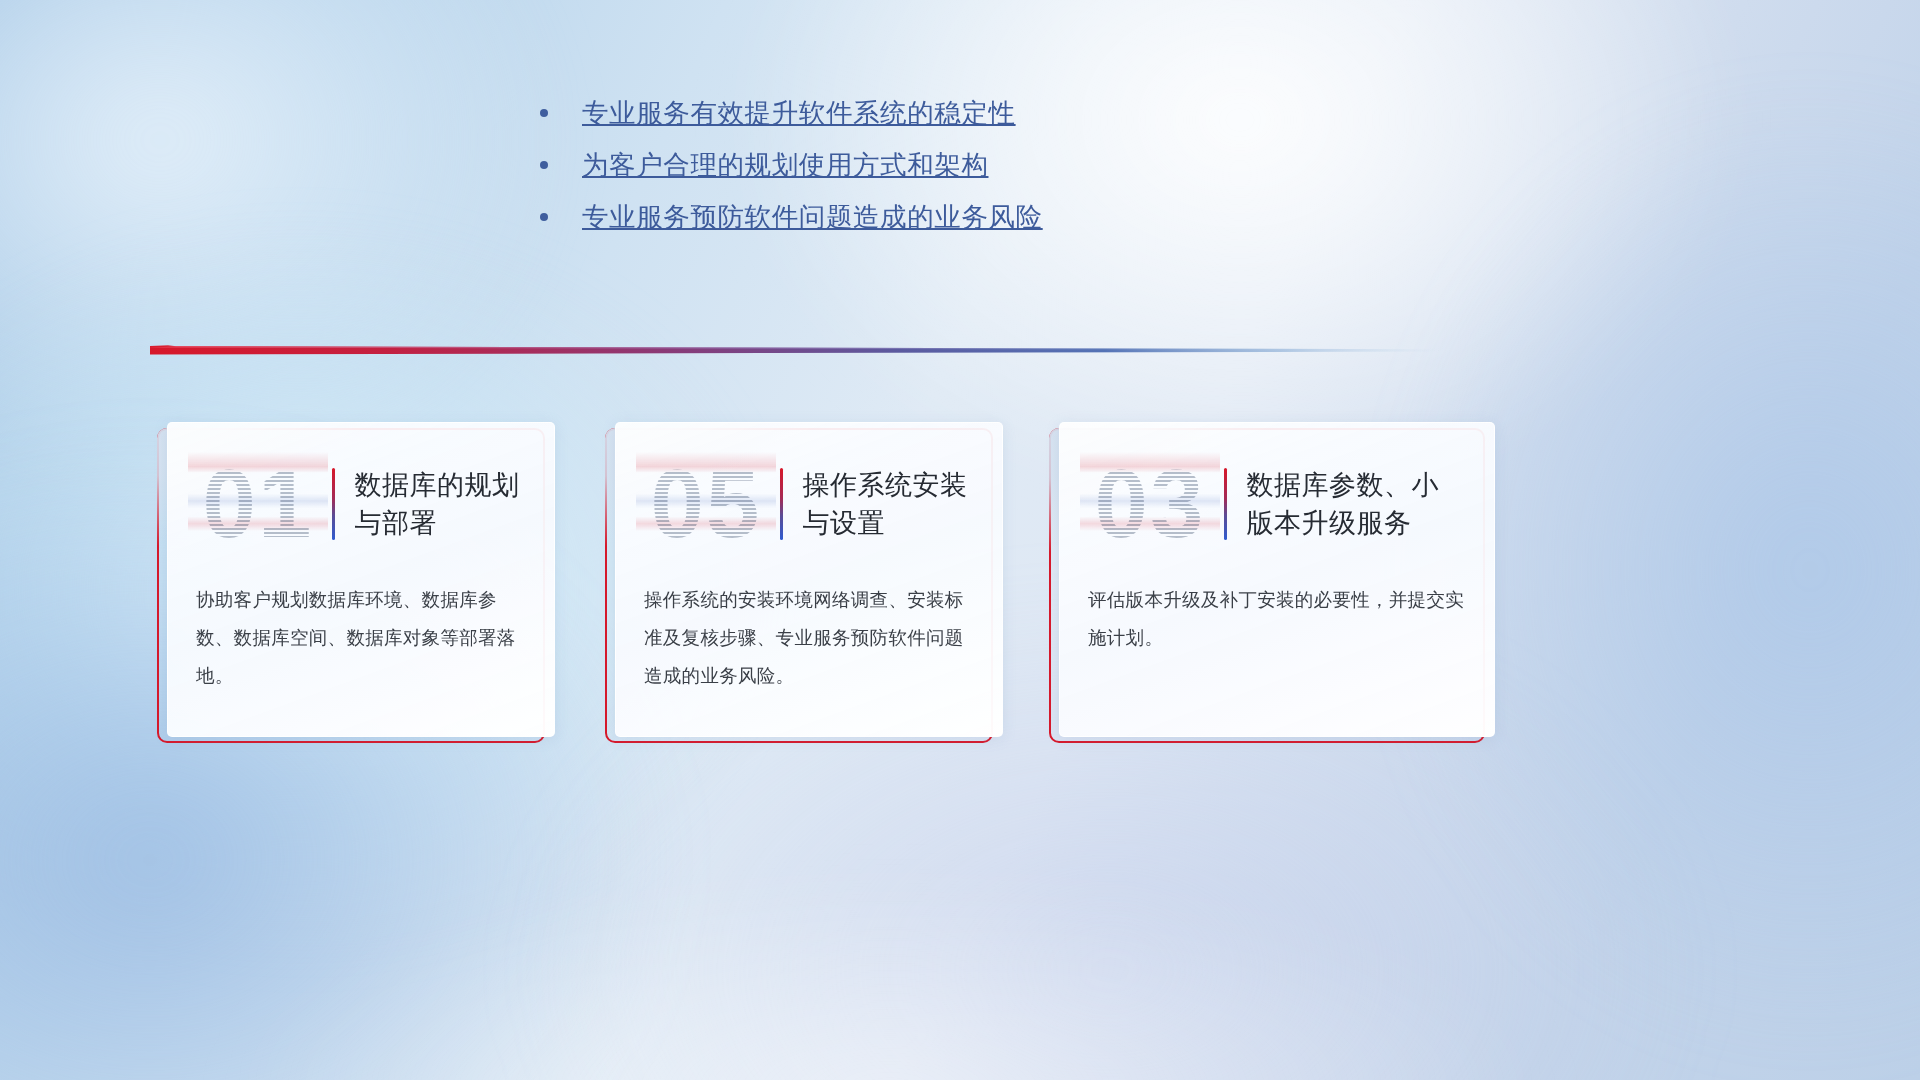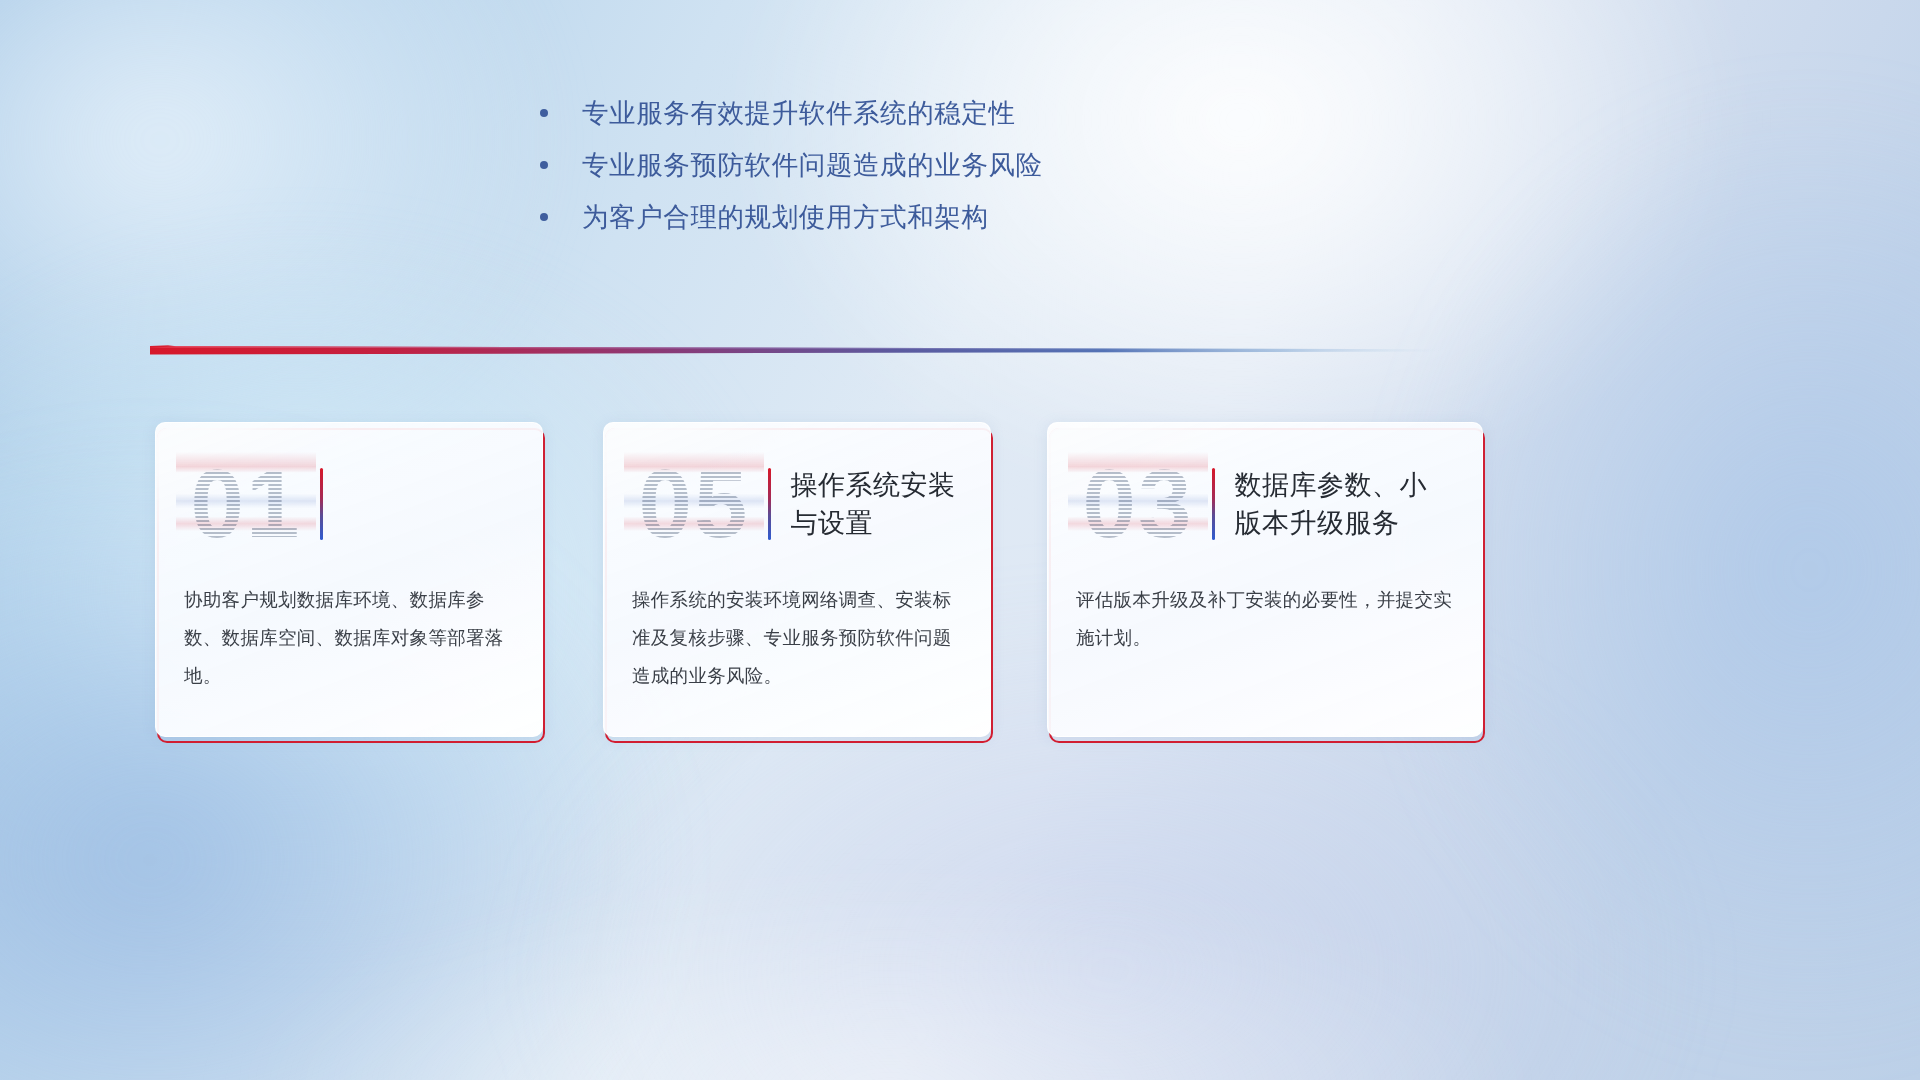--- a/index.html
+++ b/index.html
@@ -96,20 +96,21 @@
     margin-right: 34px;
     flex: none;
   }
   .bullet-text {
     font-size: 26.5px;
     line-height: 34px;
     color: #3d5b9b;
     font-weight: 500;
     letter-spacing: 0.6px;
     white-space: nowrap;
+    text-decoration: underline;
   }
 
   
   .divider-wrap {
     position: absolute;
     left: 150px;
     top: 340px;
     width: 1290px;
     height: 22px;
   }
@@ -149,23 +150,23 @@
     inset: -2px;
     border-radius: 10px;
     background: linear-gradient(150deg,
         rgba(214,226,240,0.95) 0%,
         rgba(214,226,240,0.85) 9%,
         rgba(214,226,240,0) 22%);
     pointer-events: none;
   }
   .card-panel {
     position: absolute;
-    left: 4px; top: 0;
+    left: 16px; top: 0;
     width: 100%; height: 100%;
-    border-radius: 10px;
+    border-radius: 5px;
     box-sizing: border-box;
     background: linear-gradient(160deg,
         rgba(255,255,255,0.90) 0%,
         rgba(250,252,255,0.94) 26%,
         rgba(247,250,254,0.96) 52%,
         rgba(252,253,255,0.97) 78%,
         rgba(255,255,255,0.98) 100%);
     border: 1px solid rgba(255,255,255,0.85);
     box-shadow: 0 2px 14px rgba(120,150,190,0.16);
     overflow: hidden;
@@ -267,25 +268,25 @@
   <div class="bg-glow glow-e"></div>
   <div class="bg-glow glow-g"></div>
 
   <div class="bullets">
     <div class="bullet-row">
       <span class="bullet-dot"></span>
       <span class="bullet-text">专业服务有效提升软件系统的稳定性</span>
     </div>
     <div class="bullet-row">
       <span class="bullet-dot"></span>
-      <span class="bullet-text">专业服务预防软件问题造成的业务风险</span>
+      <span class="bullet-text">为客户合理的规划使用方式和架构</span>
     </div>
     <div class="bullet-row">
       <span class="bullet-dot"></span>
-      <span class="bullet-text">为客户合理的规划使用方式和架构</span>
+      <span class="bullet-text">专业服务预防软件问题造成的业务风险</span>
     </div>
   </div>
 
   <div class="divider-wrap">
     <svg width="1290" height="22" viewBox="0 0 1290 22" xmlns="http://www.w3.org/2000/svg">
       <defs>
         <linearGradient id="divGrad" x1="0" y1="0" x2="1" y2="0">
           <stop offset="0" stop-color="#d7182a" stop-opacity="1"></stop>
           <stop offset="0.18" stop-color="#c42040" stop-opacity="1"></stop>
           <stop offset="0.40" stop-color="#8a3a77" stop-opacity="1"></stop>
@@ -314,20 +315,24 @@
 
     <div class="card card-1">
       <div class="card-outline"></div>
       <div class="card-panel">
         <div class="card-head">
           <div class="card-num">
             <span class="num-glyph">01</span>
             <span class="num-tint"></span>
           </div>
           <div class="card-vline"></div>
+          <div class="card-title">
+            <div>数据库的规划</div>
+            <div>与部署</div>
+          </div>
         </div>
         <div class="card-body">协助客户规划数据库环境、数据库参数、数据库空间、数据库对象等部署落地。</div>
       </div>
     </div>
 
     <div class="card card-2">
       <div class="card-outline"></div>
       <div class="card-panel">
         <div class="card-head">
           <div class="card-num">

